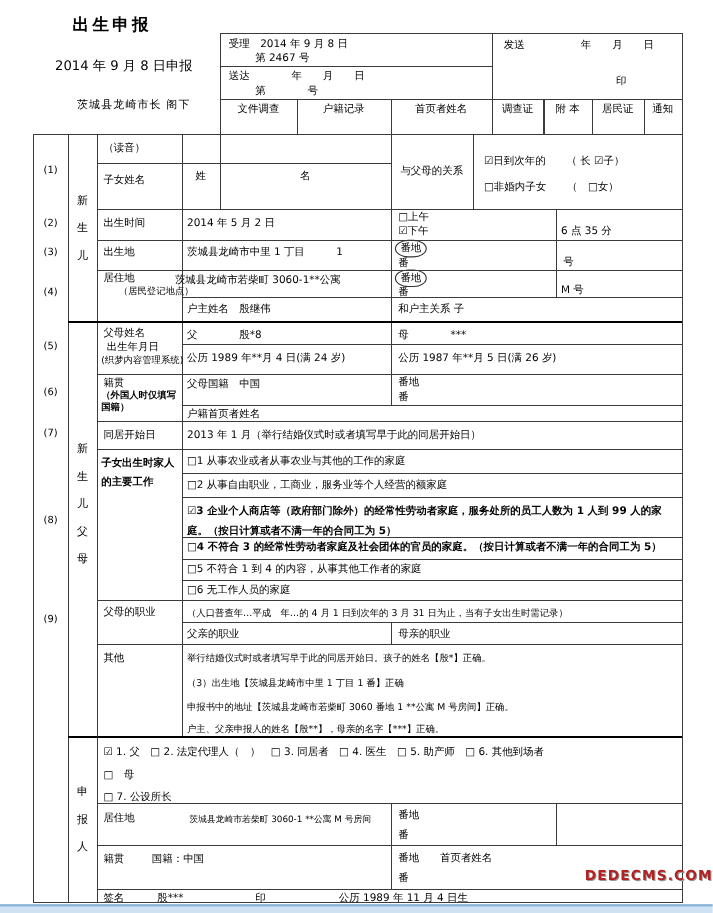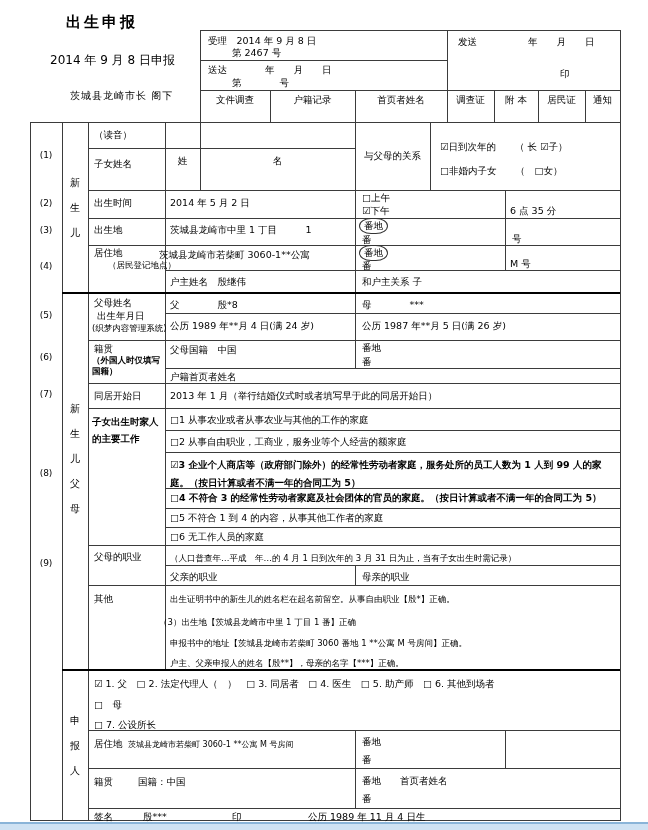--- a/index.html
+++ b/index.html
@@ -1,20 +1,20 @@
 <!DOCTYPE html>
 <html><head>
 <meta charset="utf-8">
 <style>
   html,body{margin:0;padding:0;}
   body{width:648px;height:830px;position:relative;background:#ffffff;
        font-family:"DejaVu Sans","Liberation Sans",sans-serif;color:#000;overflow:hidden;}
   .t{position:absolute;font-size:9.5px;line-height:12px;white-space:pre;color:#000;}
   .sm{font-size:8.5px;}
-  .xs{font-size:8px;}
+  .xs{font-size:8px;margin-left:44px;}
   .wrap{white-space:normal;font-weight:bold;}
   .ctr{text-align:center;}
   .b{font-weight:bold;}
   .num{position:absolute;left:30px;width:32px;text-align:center;font-size:9px;white-space:pre;}
   .vt{position:absolute;left:62px;width:26px;display:flex;flex-direction:column;
       align-items:center;justify-content:center;font-size:10px;letter-spacing:0;}
   .vt span{display:block;line-height:25px;width:12px;word-break:break-all;text-align:center;white-space:normal;}
   .circ{border:1px solid #333;border-radius:50% / 60%;padding:1px 4px;}
   .grid{position:absolute;left:0;top:0;pointer-events:none;}
   .wm{position:absolute;right:0;width:220px;text-align:right;font-weight:bold;
@@ -136,22 +136,22 @@
 <div class="t wrap" style="left:170px;top:492px;width:443px">□4 不符合 3 的经常性劳动者家庭及社会团体的官员的家庭。（按日计算或者不满一年的合同工为 5）</div>
 <div class="t" style="left:170px;top:512px">□5 不符合 1 到 4 的内容，从事其他工作者的家庭</div>
 <div class="t" style="left:170px;top:531px">□6 无工作人员的家庭</div>
 
 <div class="t" style="left:94px;top:551px">父母的职业</div>
 <div class="t sm" style="left:170px;top:552px">（人口普查年…平成　年…的 4 月 1 日到次年的 3 月 31 日为止，当有子女出生时需记录）</div>
 <div class="t" style="left:170px;top:571px">父亲的职业</div>
 <div class="t" style="left:362px;top:571px">母亲的职业</div>
 
 <div class="t" style="left:94px;top:593px">其他</div>
-<div class="t sm" style="left:170px;top:593px">出生证明书中的新生儿的姓名栏在起名前留空。从事自由职业【殷*】正确。</div>
-<div class="t sm" style="left:159px;top:616px">（3）出生地【茨城县龙崎市中里 1 丁目 1 番】正确</div>
+<div class="t sm" style="left:170px;top:593px">举行结婚仪式时或者填写早于此的同居开始日。孩子的姓名【殷*】正确。</div>
+<div class="t sm" style="left:170px;top:616px">（3）出生地【茨城县龙崎市中里 1 丁目 1 番】正确</div>
 <div class="t sm" style="left:170px;top:637px">申报书中的地址【茨城县龙崎市若柴町 3060 番地 1 **公寓 M 号房间】正确。</div>
 <div class="t sm" style="left:170px;top:657px">户主、父亲申报人的姓名【殷**】，母亲的名字【***】正确。</div>
 
 <div class="t" style="left:94px;top:678px">☑ 1. 父　□ 2. 法定代理人（　）　□ 3. 同居者　□ 4. 医生　□ 5. 助产师　□ 6. 其他到场者</div>
 <div class="t" style="left:94px;top:699px">□　母</div>
 <div class="t" style="left:94px;top:719px">□ 7. 公设所长</div>
 
 <div class="t" style="left:94px;top:738px">居住地</div>
 <div class="t xs" style="left:128px;top:739px">茨城县龙崎市若柴町 3060-1 **公寓 M 号房间</div>
 <div class="t" style="left:362px;top:736px">番地</div>
@@ -162,15 +162,16 @@
 <div class="t" style="left:362px;top:775px">番地</div>
 <div class="t" style="left:400px;top:775px">首页者姓名</div>
 <div class="t" style="left:362px;top:793px">番</div>
 
 <div class="t" style="left:94px;top:811px">签名</div>
 <div class="t" style="left:143px;top:811px">殷***</div>
 <div class="t" style="left:232px;top:811px">印</div>
 <div class="t" style="left:308px;top:811px">公历 1989 年 11 月 4 日生</div>
 
 <div class="wm" style="top:788px">
+  <div style="font-size:12.5px;letter-spacing:1px">DEDECMS.COM</div>
 </div>
 
 <div class="strip"></div>
 
 </body></html>

